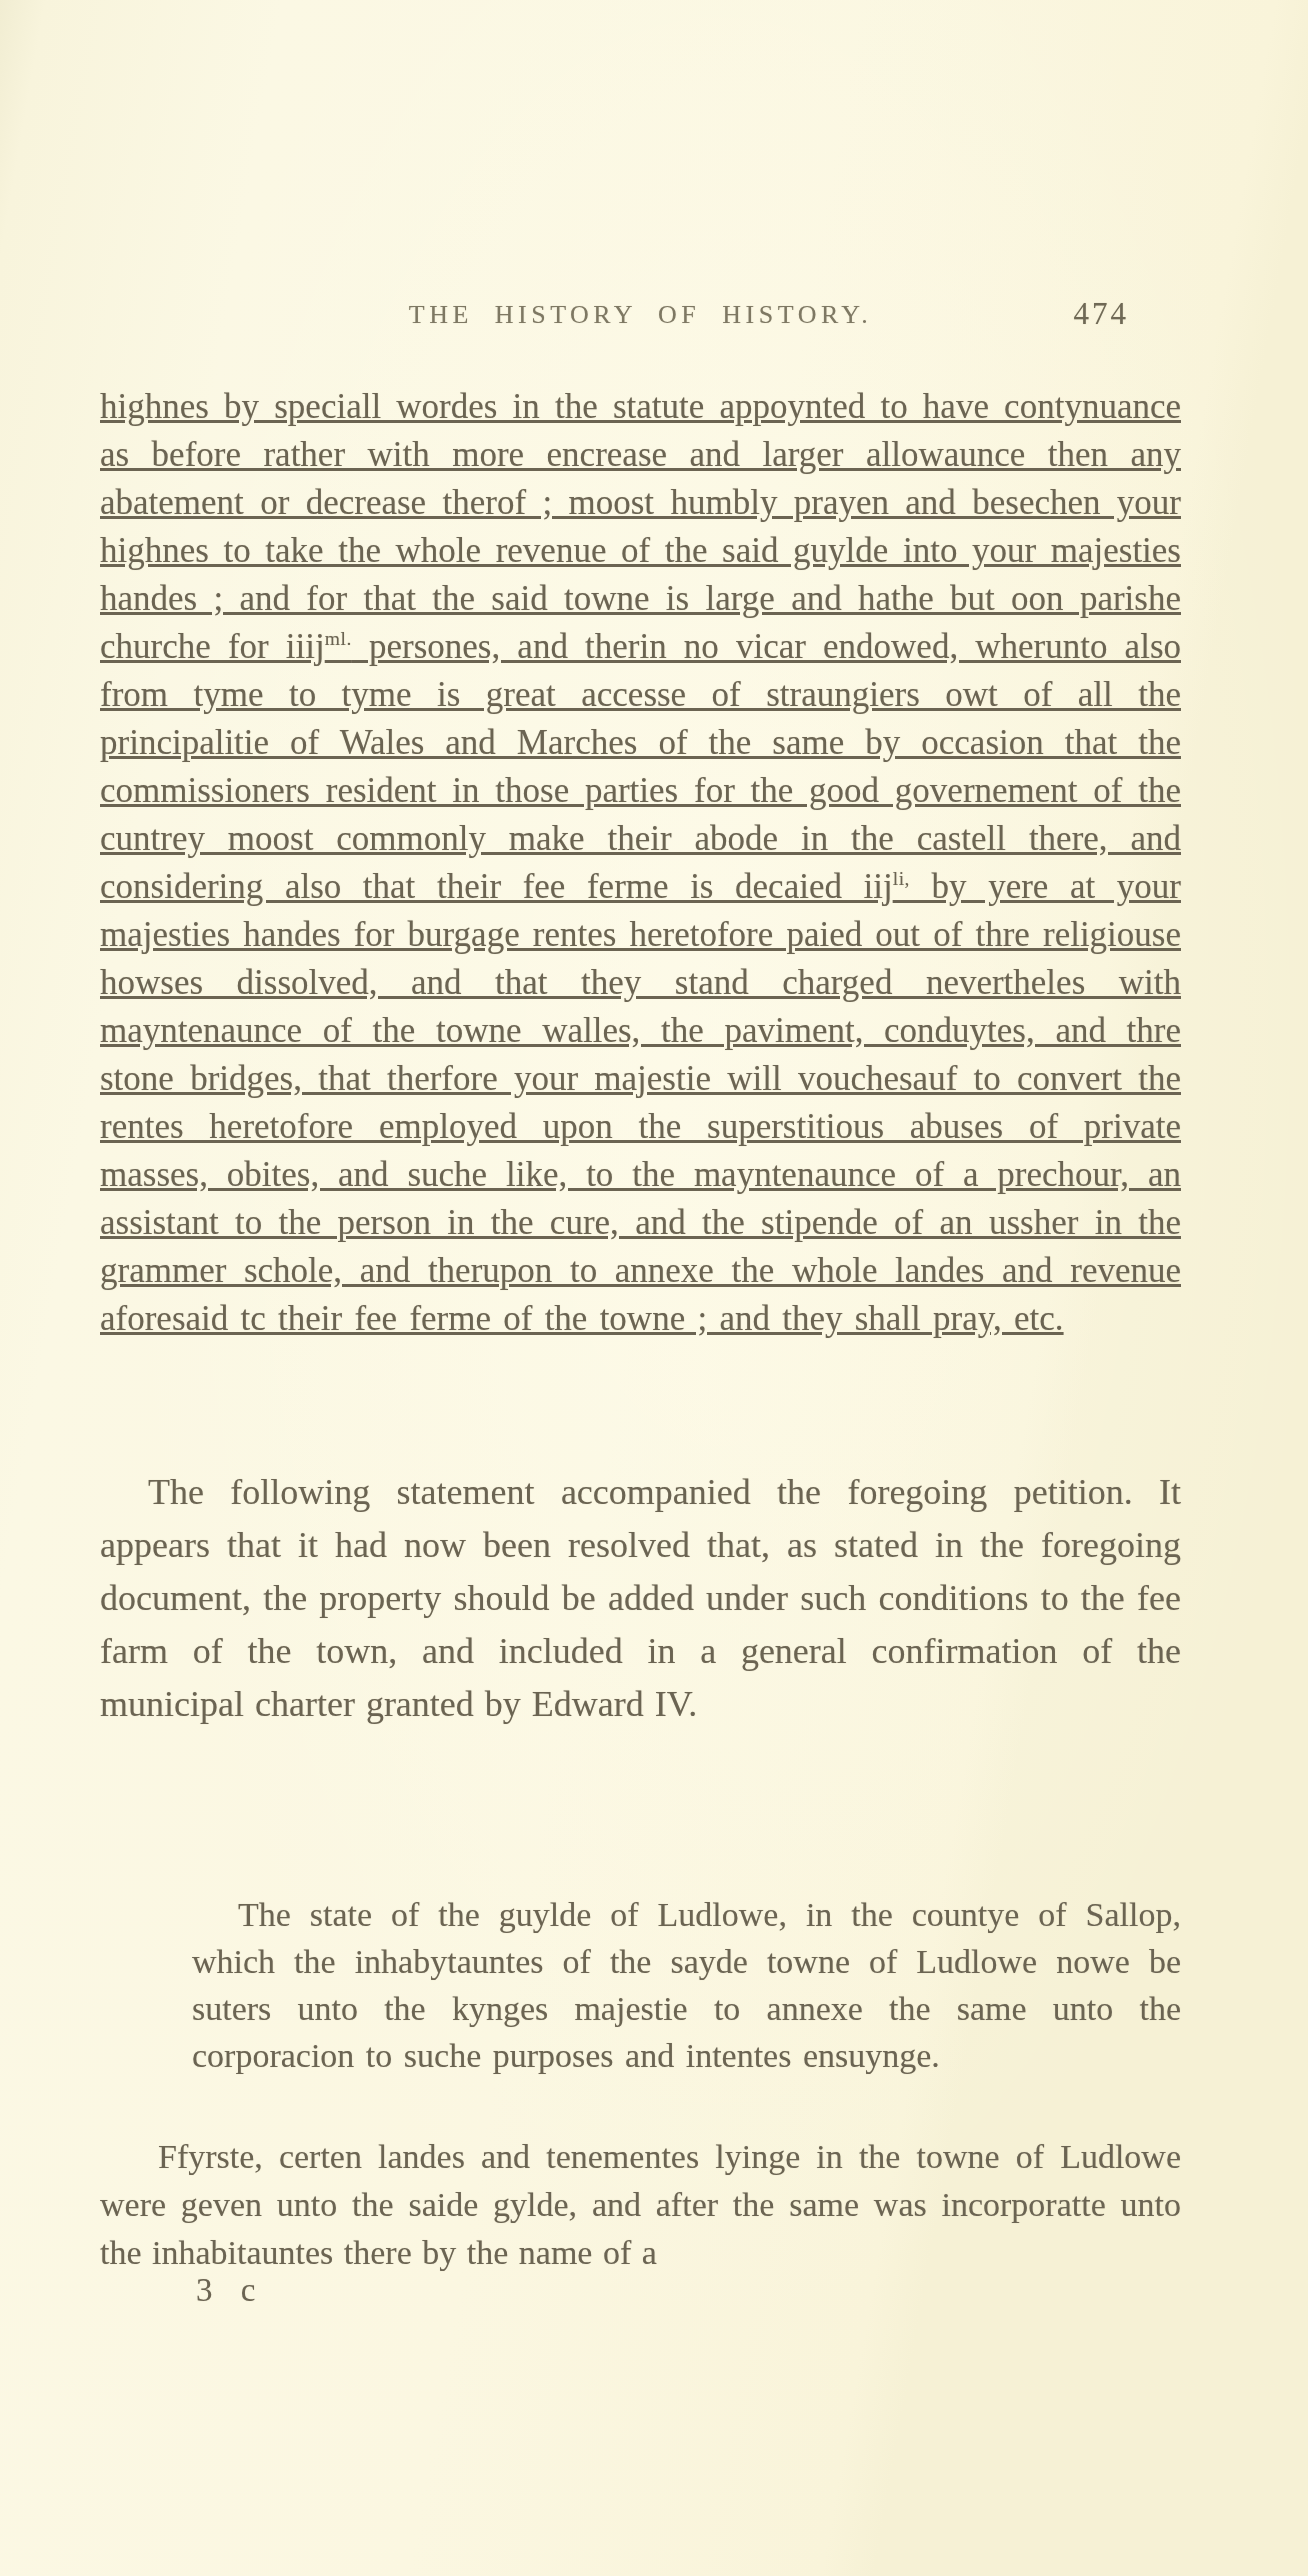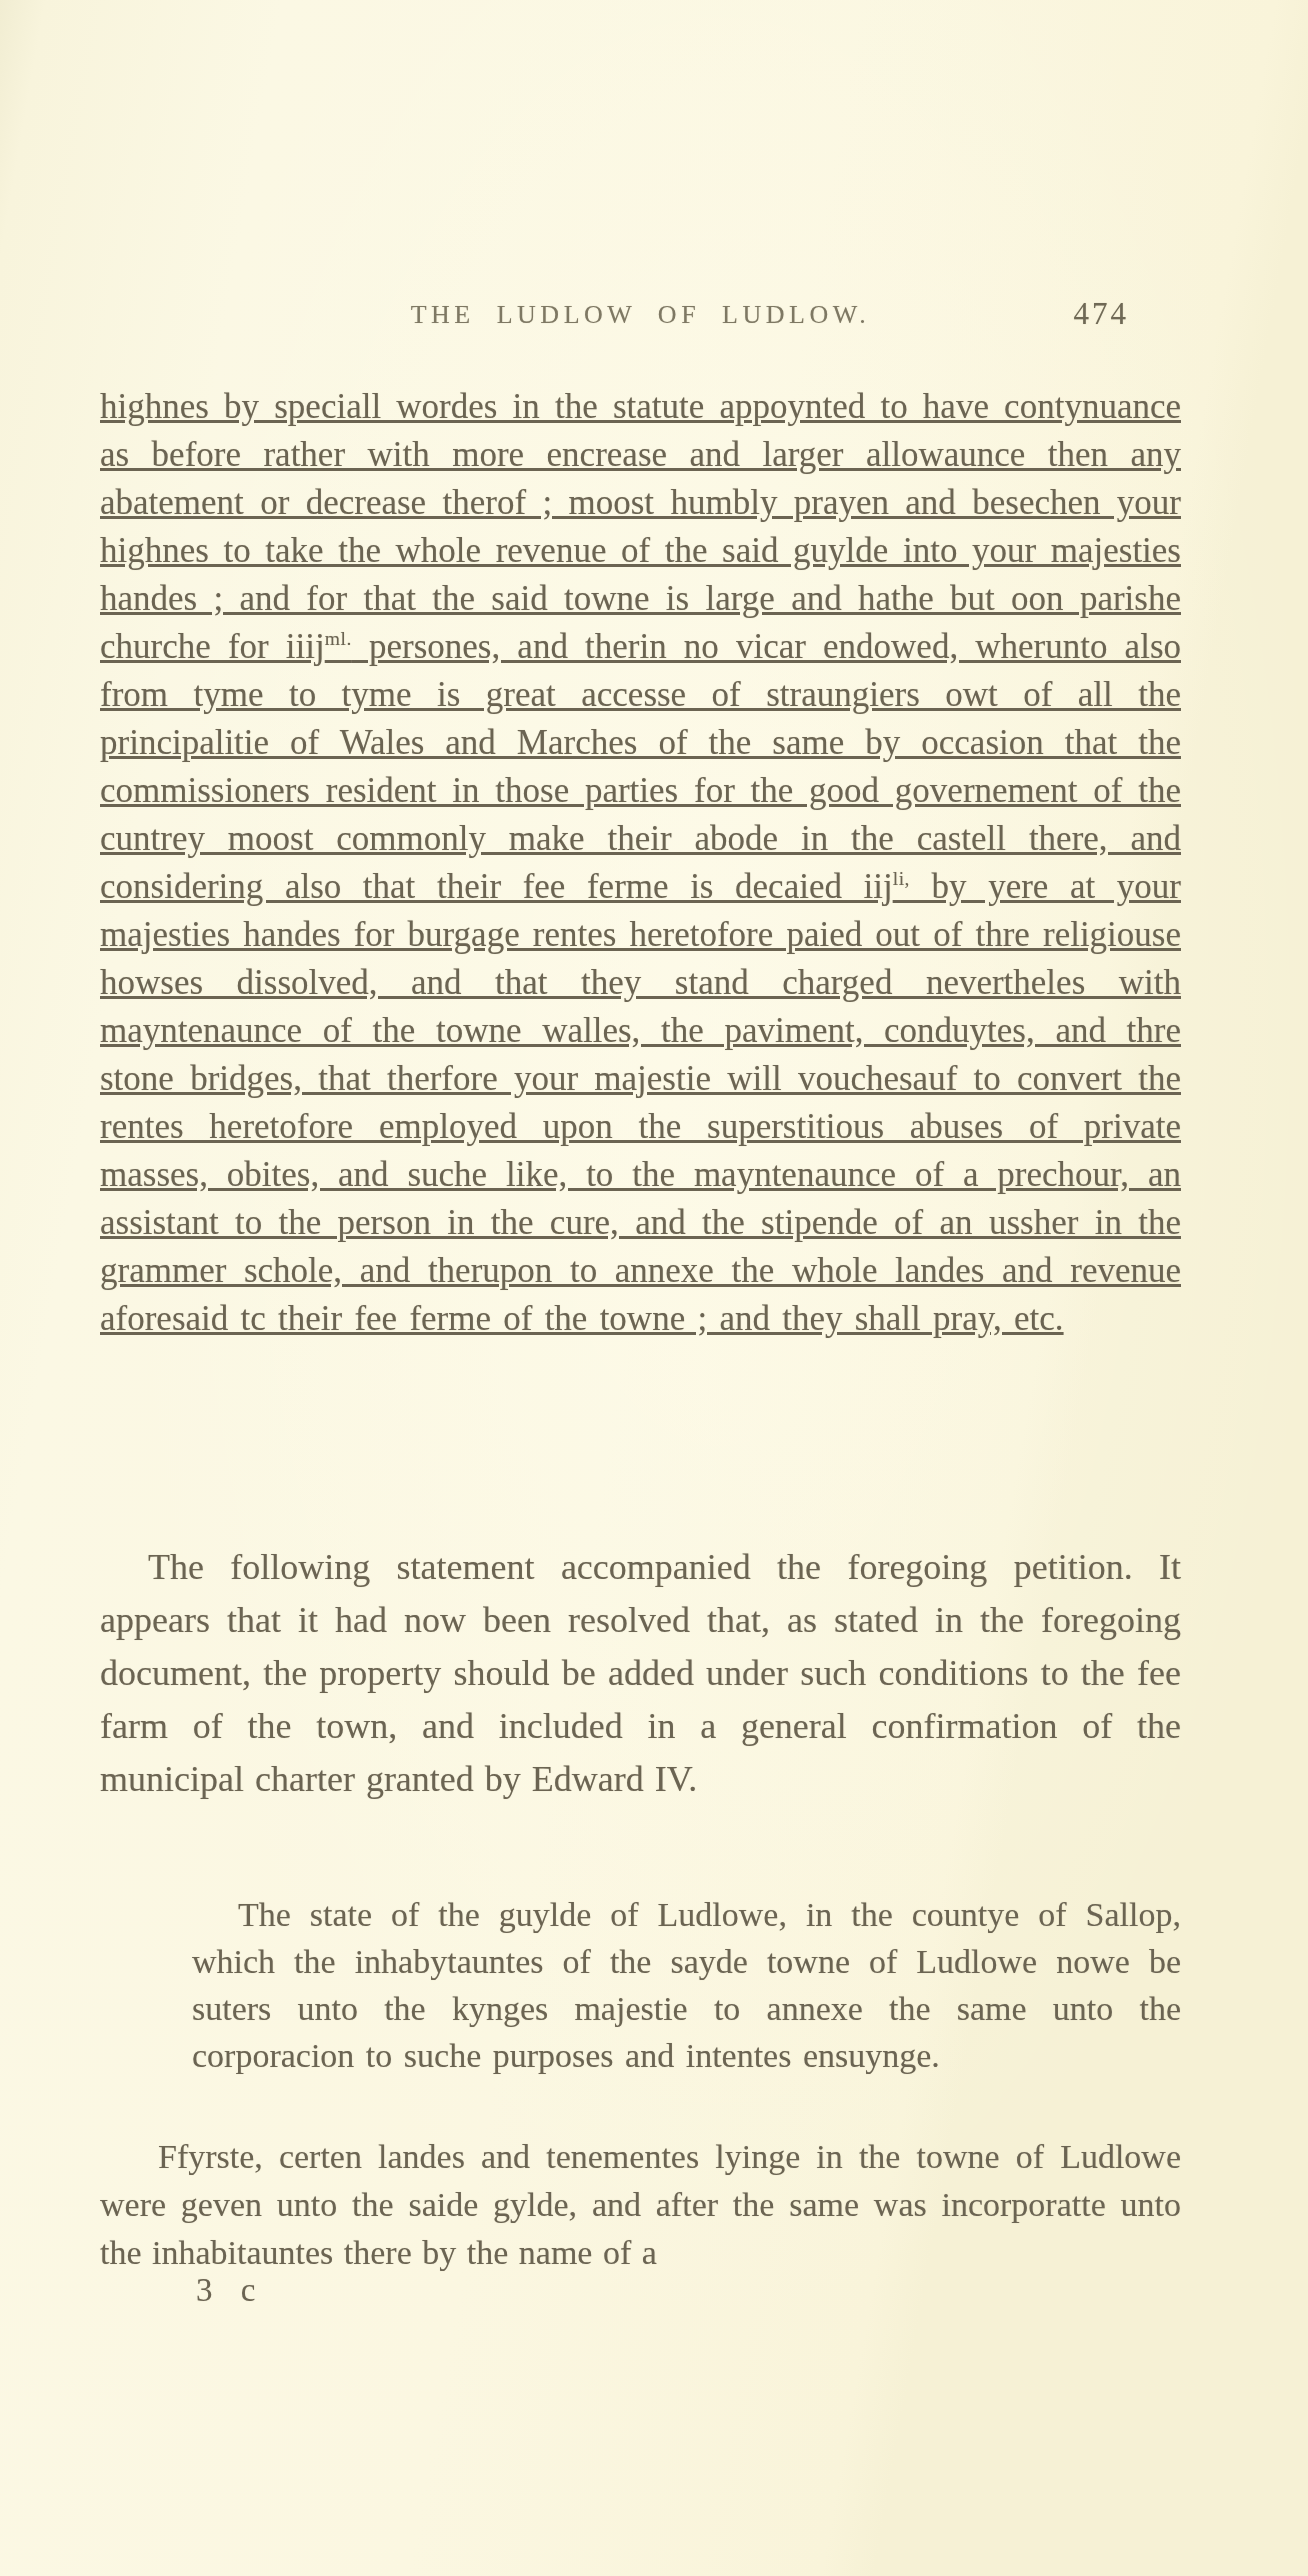--- a/index.html
+++ b/index.html
@@ -57,21 +57,21 @@
     text-shadow: 0 0 1px rgba(107,100,82,0.30);
   }
   .para1 {
     top: 383px;
     font-size: 35px;
     line-height: 48px;
     word-spacing: 3.5px;
     text-decoration: underline;
   }
   .para2 {
-    top: 1541px;
+    top: 1466px;
     font-size: 36px;
     line-height: 53px;
     word-spacing: 2px;
     text-indent: 48px;
   }
   .quote {
     position: absolute;
     left: 192px;
     width: 989px;
     top: 1891px;
@@ -108,21 +108,21 @@
     line-height: 0;
     letter-spacing: 0.5px;
   }
 </style>
 </head>
 <body>
 
 <div class="page">
 
   <div class="running-header">
-    <span class="running-title">THE LUDLOW OF LUDLOW.</span>
+    <span class="running-title">THE HISTORY OF HISTORY.</span>
     <span class="folio">474</span>
   </div>
 
   <p class="para para1">
     <span>highnes by speciall wordes in the statute appoynted to have contynuance as before rather with more encrease and larger allowaunce then any abatement or decrease therof ; moost humbly prayen and besechen your highnes to take the whole revenue of the said guylde into your majesties handes ; and for that the said towne is large and hathe but oon parishe churche for iiij</span><sup class="old-sup">ml.</sup><span> persones, and therin no vicar endowed, wherunto also from tyme to tyme is great accesse of straungiers owt of all the principalitie of Wales and Marches of the same by occasion that the commissioners resident in those parties for the good governement of the cuntrey moost commonly make their abode in the castell there, and considering also that their fee ferme is decaied iij</span><sup class="old-sup">li,</sup><span> by yere at your majesties handes for burgage rentes heretofore paied out of thre religiouse howses dissolved, and that they stand charged nevertheles with mayntenaunce of the towne walles, the paviment, conduytes, and thre stone bridges, that therfore your majestie will vouchesauf to convert the rentes heretofore employed upon the superstitious abuses of private masses, obites, and suche like, to the mayntenaunce of a prechour, an assistant to the person in the cure, and the stipende of an ussher in the grammer schole, and therupon to annexe the whole landes and revenue aforesaid tc their fee ferme of the towne ; and they shall pray, etc.</span>
   </p>
 
   <p class="para para2">The following statement accompanied the foregoing petition.  It appears that it had now been resolved that, as stated in the foregoing document, the property should be added under such conditions to the fee farm of the town, and included in a general confirmation of the municipal charter granted by Edward IV.</p>
 
   <p class="quote">The state of the guylde of Ludlowe, in the countye of Sallop, which the inhabytauntes of the sayde towne of Ludlowe nowe be suters unto the kynges majestie to annexe the same unto the corporacion to suche purposes and intentes ensuynge.</p>

